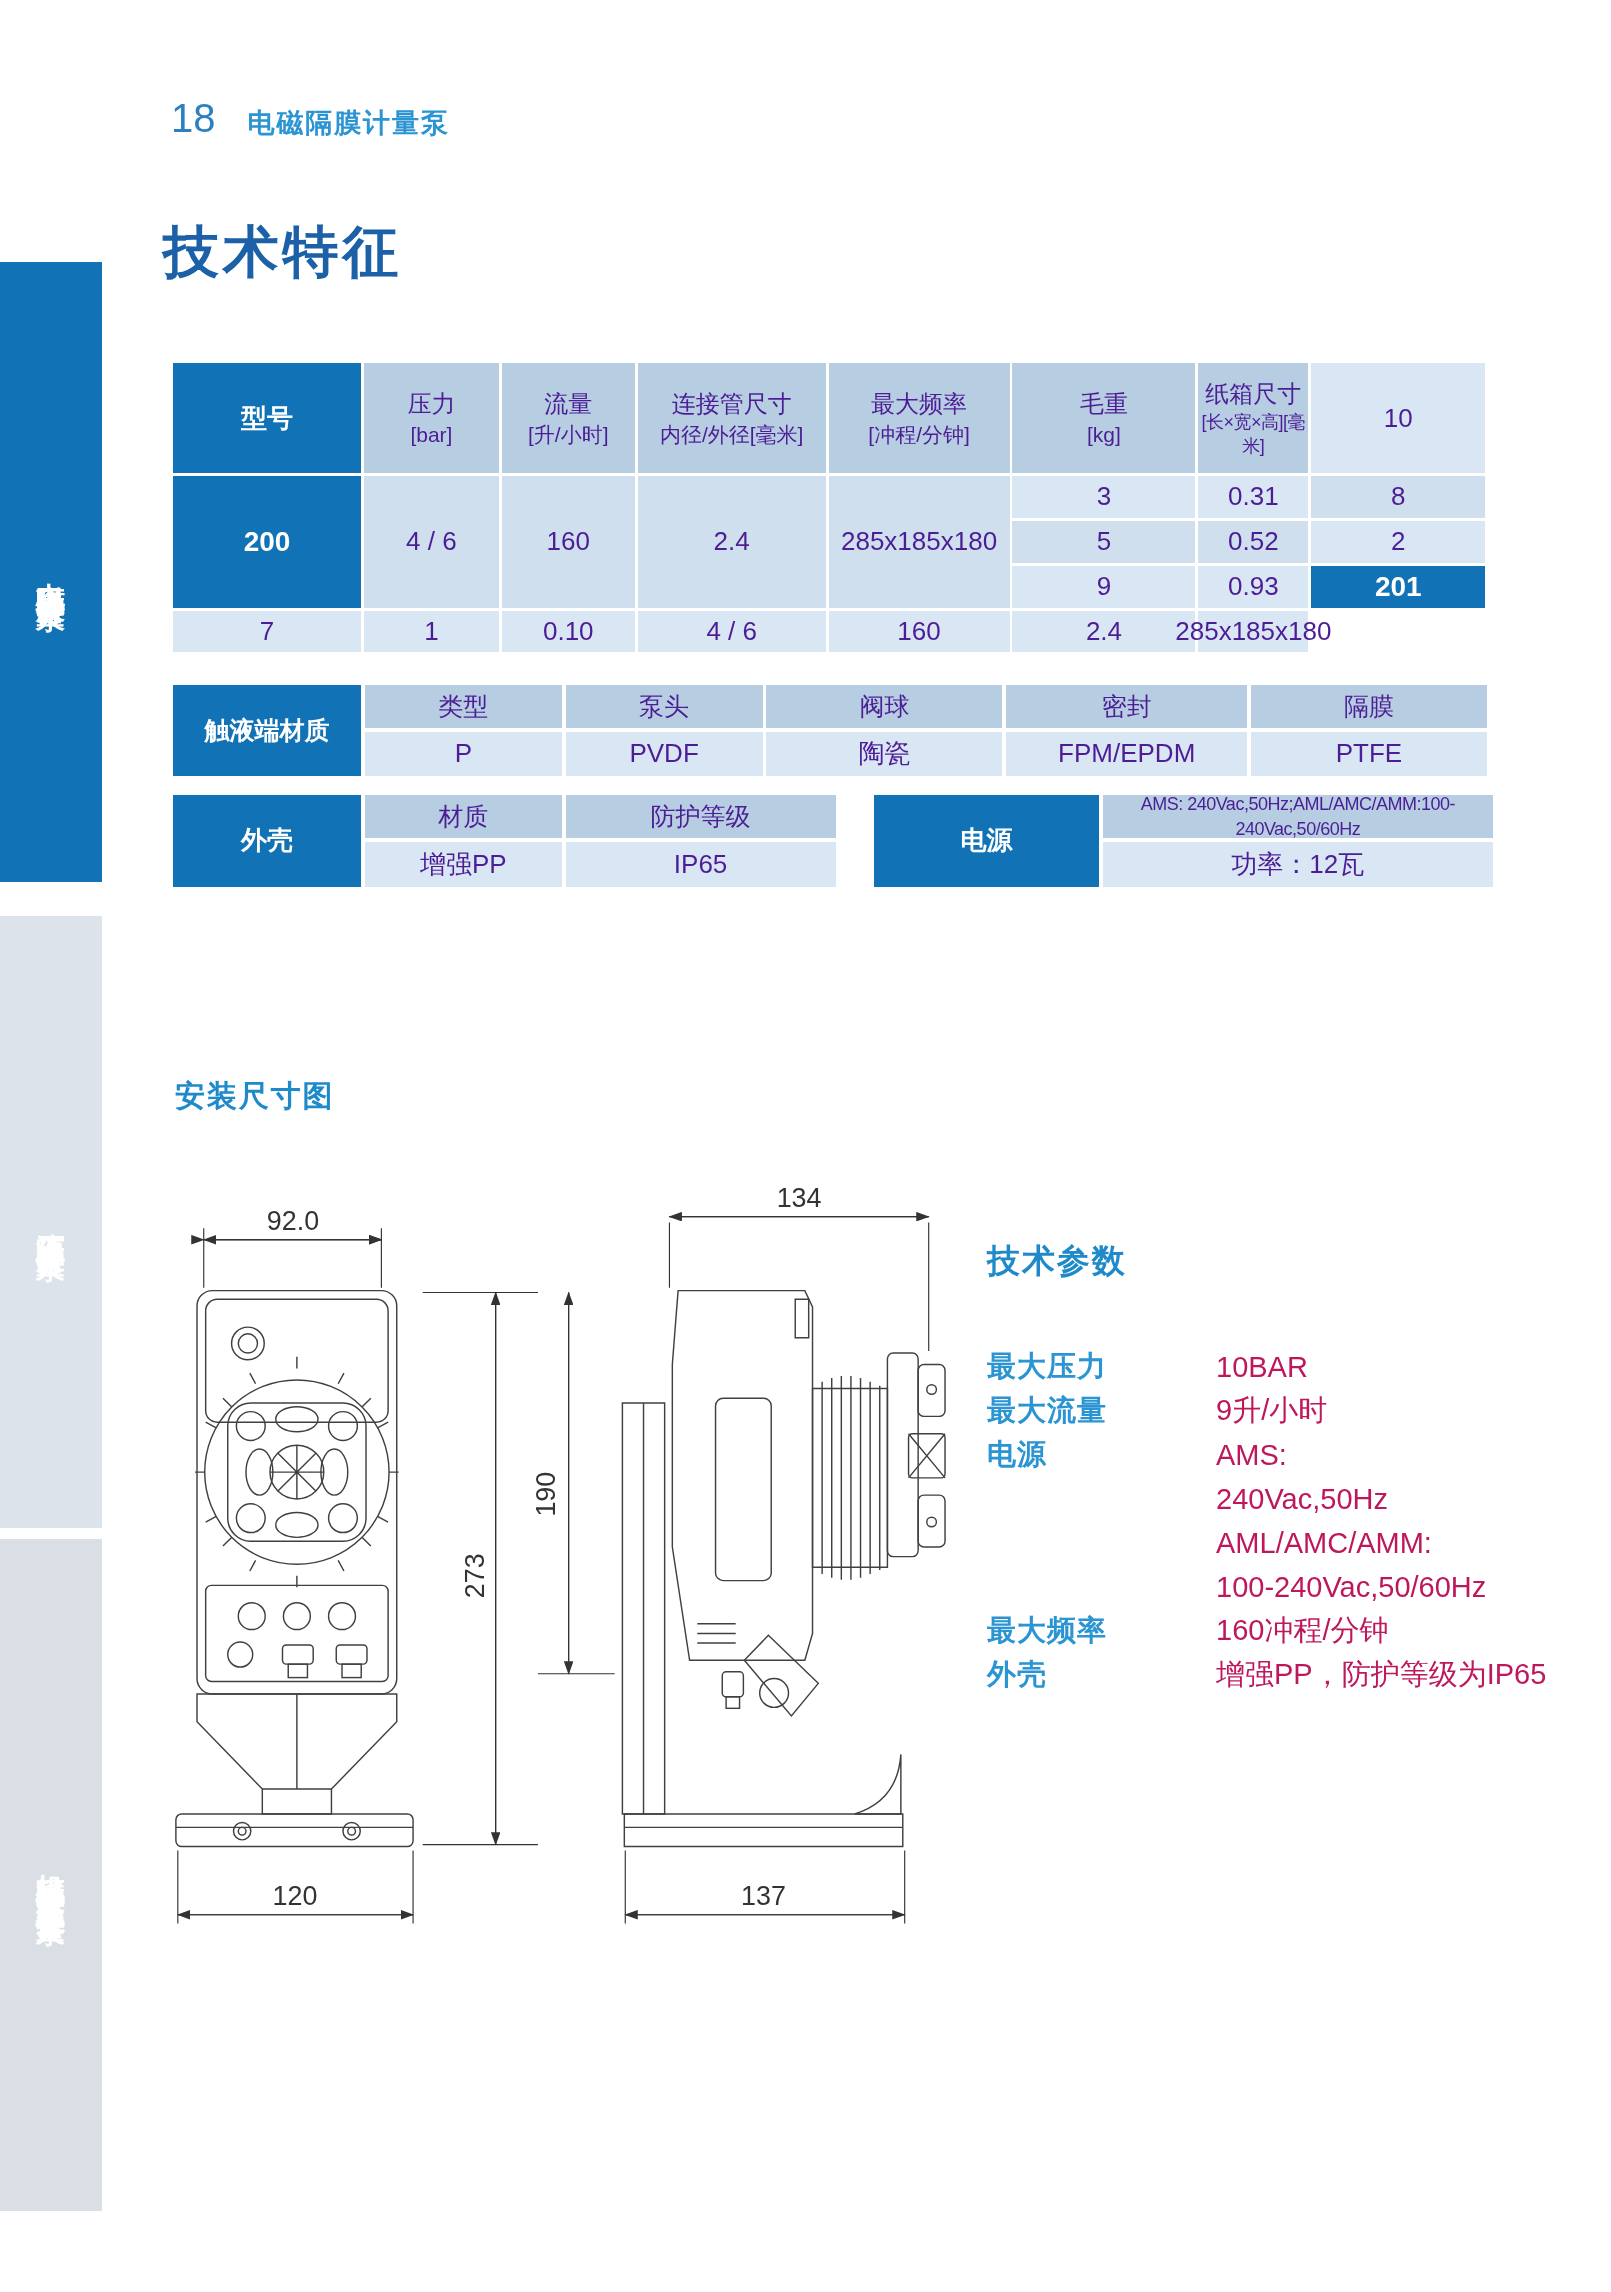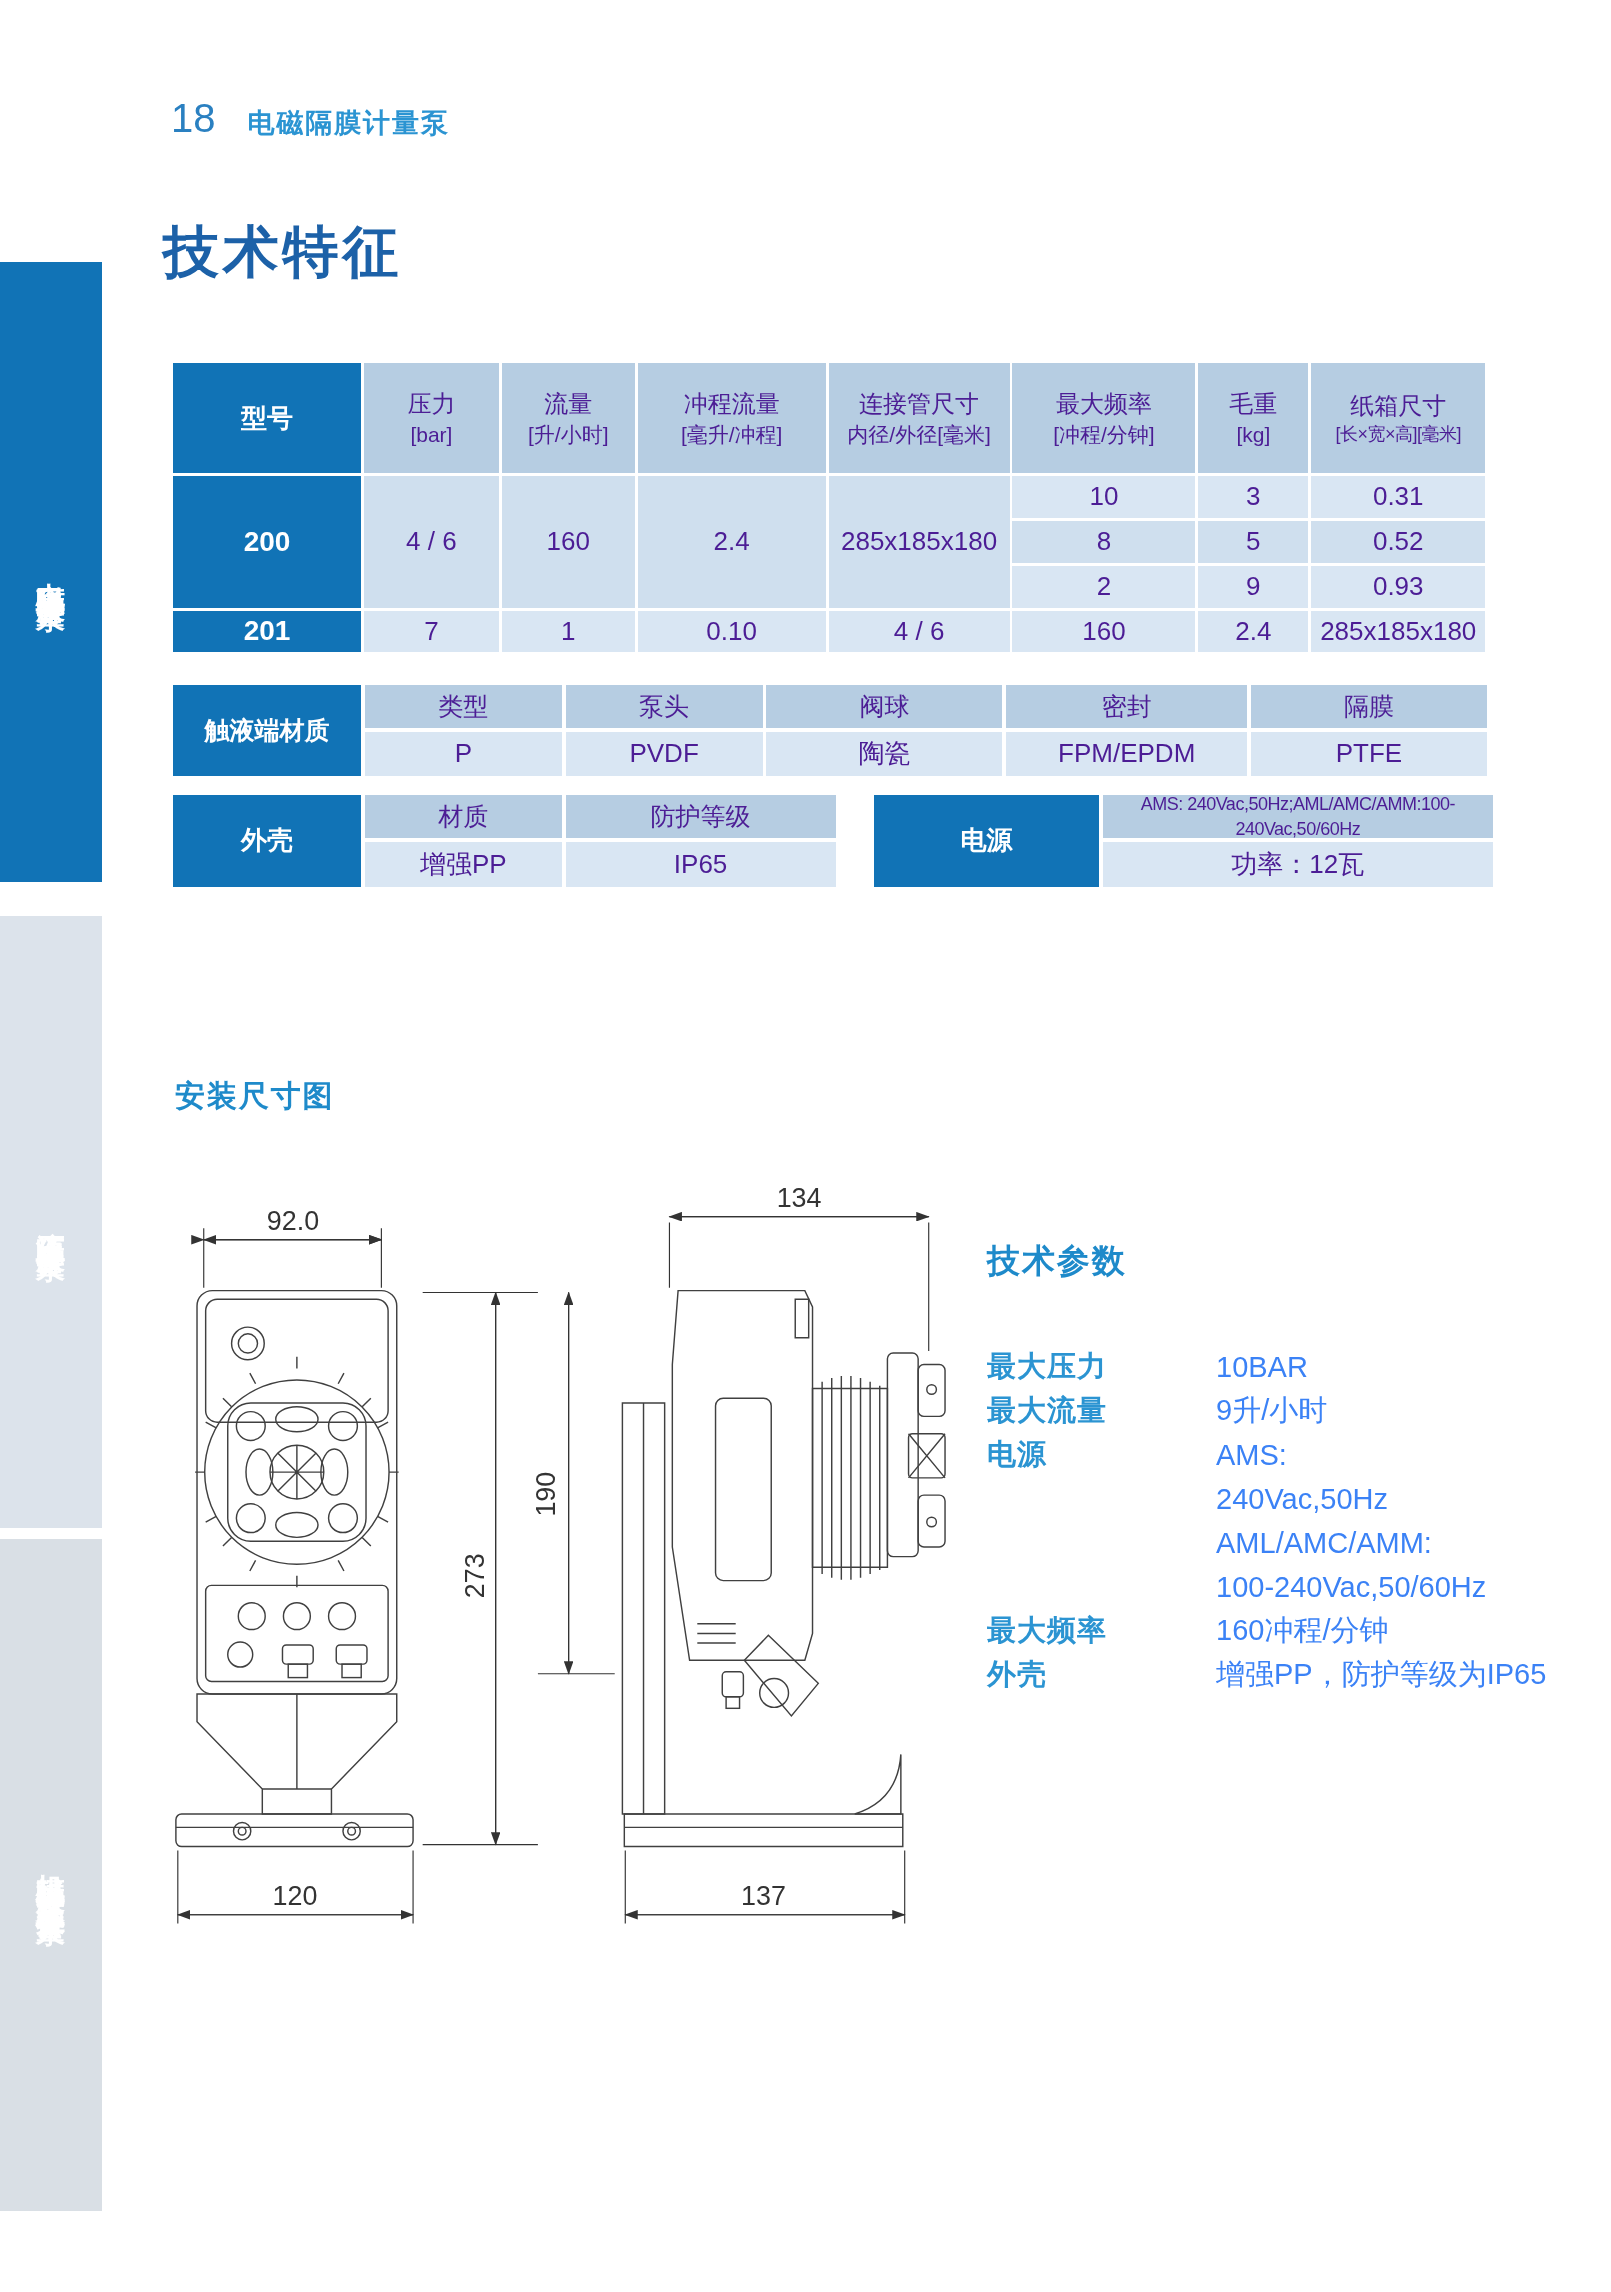--- a/index.html
+++ b/index.html
@@ -48,21 +48,21 @@
     grid-template-columns:188px 197px 270px; grid-template-rows:43px 45px; gap:3.8px; }
   .pow-table { left:874px; top:795px; width:619px;
     grid-template-columns:225px 390px; grid-template-rows:43px 45px; gap:3.8px; }
   .rowspan3 { grid-row:2 / span 3; }
   .rowspan2 { grid-row:1 / span 2; }
 
   
   .params { position:absolute; left:987px; top:1345px; }
   .p-row { display:flex; height:44px; align-items:center; }
   .p-label { width:229px; font-size:29px; font-weight:bold; color:#2b94d2; letter-spacing:1px; }
-  .p-value { font-size:29px; color:#3b82f6; }
+  .p-value { font-size:29px; color:#be185d; }
 
   
   svg text { font-family:"Liberation Sans","DejaVu Sans",sans-serif; }
 </style>
 </head>
 <body>
 
 <div class="side-tab tab1">
   <span>电磁隔膜计量泵</span>
 </div>
@@ -85,24 +85,20 @@
   <div class="cell c-dark">
     <span>型号</span>
   </div>
   <div class="cell c-mid">
     <span class="hl1">压力</span>
     <span class="hl2">[bar]</span>
   </div>
   <div class="cell c-mid">
     <span class="hl1">流量</span>
     <span class="hl2">[升/小时]</span>
-  </div>
-  <div class="cell c-mid">
-    <span class="hl1">冲程流量</span>
-    <span class="hl2">[毫升/冲程]</span>
   </div>
   <div class="cell c-mid">
     <span class="hl1">连接管尺寸</span>
     <span class="hl2">内径/外径[毫米]</span>
   </div>
   <div class="cell c-mid">
     <span class="hl1">最大频率</span>
     <span class="hl2">[冲程/分钟]</span>
   </div>
   <div class="cell c-mid">

